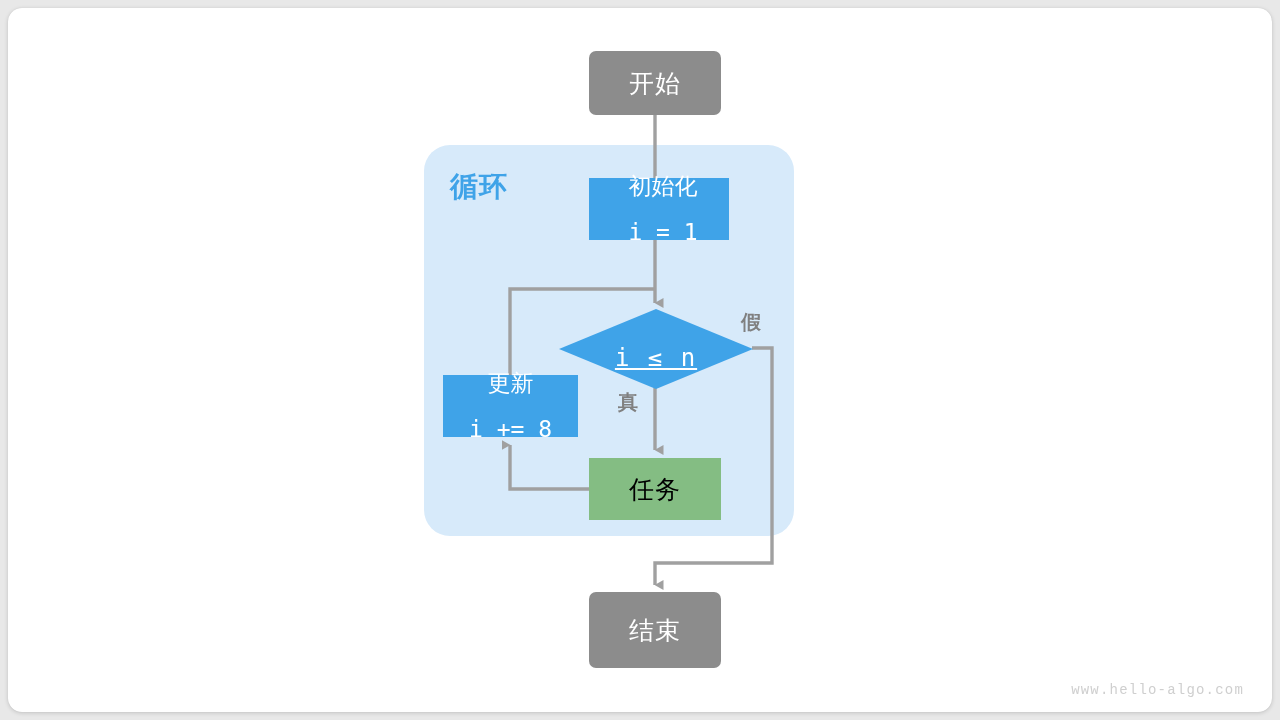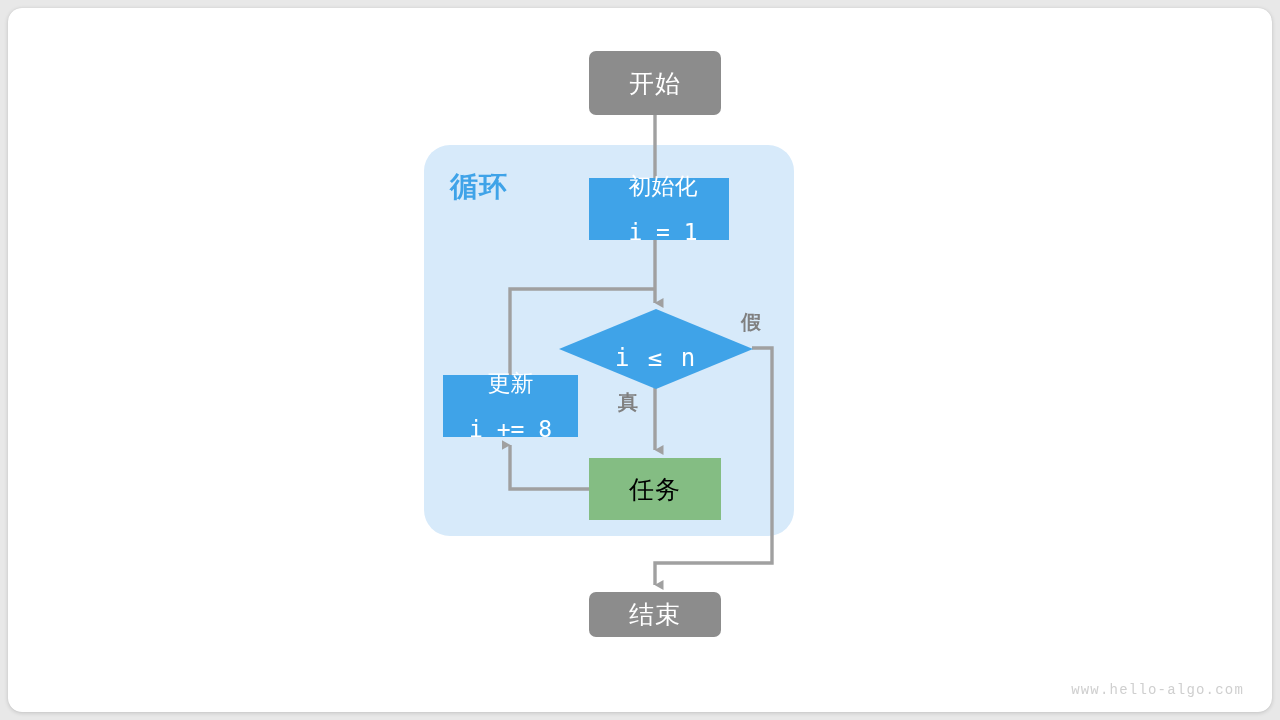--- a/index.html
+++ b/index.html
@@ -162,33 +162,33 @@
 
   <div class="process node-label" style="left:589px; top:178px; width:132px; height:62px;padding-left:8px;">
     <div class="txt lbl-cn">初始化</div>
     <div class="txt2 lbl-mono">i = 1</div>
   </div>
 
   <svg style="position:absolute; left:559px; top:309px; width:194px; height:80px;" viewBox="0 0 194 80" xmlns="http://www.w3.org/2000/svg">
     <polygon points="97,0 194,40 97,80 0,40" fill="#3fa3e8"></polygon>
   </svg>
   <div class="node-label" style="left:559px; top:309px; width:194px; height:80px;">
-    <div class="lbl-mono" style="color:#ffffff; font-size:24px; letter-spacing:2px;">i ≤ n</div>
+    <div class="lbl-mono" style="color:#ffffff; font-size:24px; letter-spacing:2px;text-decoration:underline;">i ≤ n</div>
   </div>
 
   <div class="process node-label" style="left:443px; top:375px; width:135px; height:62px;">
     <div class="txt lbl-cn">更新</div>
     <div class="txt2 lbl-mono">i += 8</div>
   </div>
 
   <div class="task node-label" style="left:589px; top:458px; width:132px; height:62px;">
     <div class="txt lbl-cn">任务</div>
   </div>
 
-  <div class="terminal node-label" style="left:589px; top:592px; width:132px; height:45px;">
+  <div class="terminal node-label" style="left:589px; top:592px; width:132px; height:76px;">
     <div class="txt lbl-cn">结束</div>
   </div>
 
   <div class="edge-label lbl-cn" style="left:618px; top:389px;">真</div>
   <div class="edge-label lbl-cn" style="left:741px; top:309px;">假</div>
 
   <div id="watermark">www.hello-algo.com</div>
 
 </div>
 

